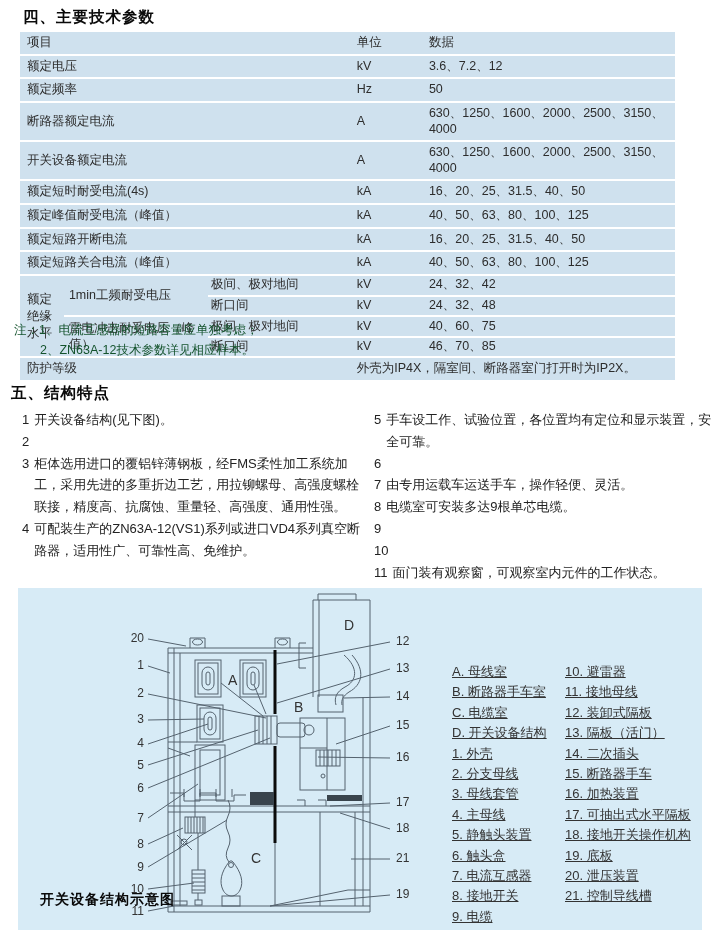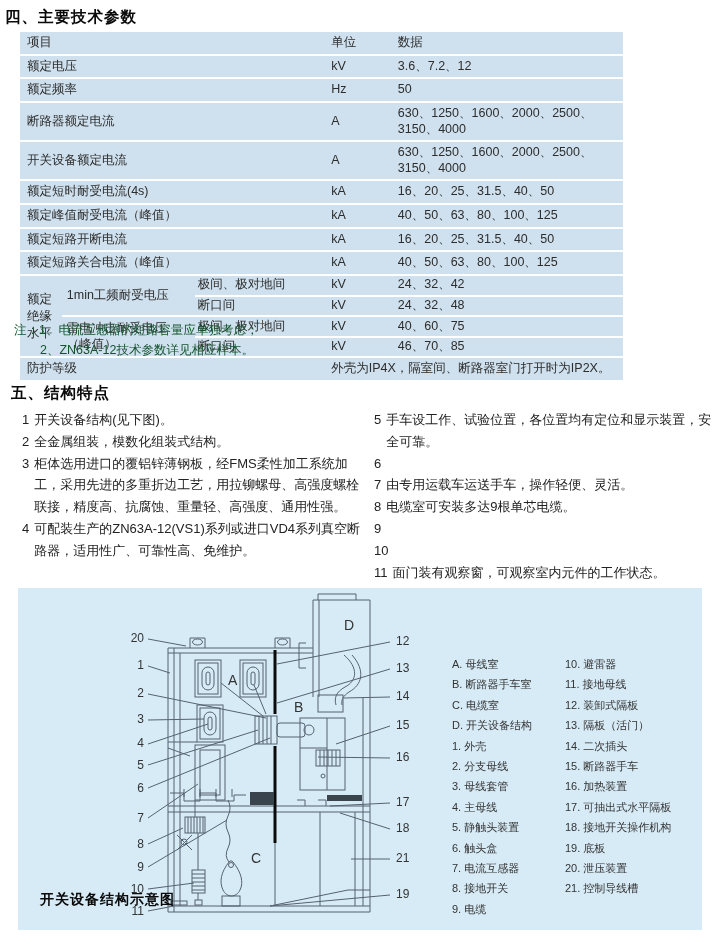--- a/index.html
+++ b/index.html
@@ -2,21 +2,21 @@
 <html><head>
 <meta charset="utf-8">
 <style>
   html,body{margin:0;padding:0;background:#fff;}
   body{width:720px;height:944px;position:relative;overflow:hidden;
        font-family:"Liberation Sans","DejaVu Sans",sans-serif;color:#2d2d2d;}
   .abs{position:absolute;}
   .h-title{font-size:15.5px;font-weight:bold;color:#0a0a0a;letter-spacing:1px;}
 
   
-  #param-table{position:absolute;left:20px;top:30px;width:603px;
+  #param-table{position:absolute;left:20px;top:30px;width:655px;
                border-collapse:separate;border-spacing:0;font-size:12.5px;color:#2d2d2d;}
   #param-table td{background:#cfe1ee;border-top:2px solid #fff;
                   padding:3px 4px 3px 0;vertical-align:middle;line-height:1.25;}
   #param-table td.p1{padding-left:7px;}
   #param-table td.p5{padding-left:5px;}
   #param-table td.p3{padding-left:3px;}
   #param-table tr.ins td{padding-top:1.5px;padding-bottom:1.5px;}
   #param-table td.grp{white-space:pre-line;line-height:1.35;}
 
   
@@ -27,36 +27,36 @@
   
   .feat-col{position:absolute;top:409px;font-size:13px;line-height:21.8px;color:#222;}
   #feat-left{left:22px;width:348px;}
   #feat-right{left:374px;width:340px;}
   .feat{display:flex;}
   .feat .num{flex:0 0 auto;margin-right:5px;}
 
   
   .panel{position:absolute;left:18px;top:588px;width:684px;height:342px;background:#d7ebf6;}
   #diagram-svg{position:absolute;left:0;top:0;}
-  .legend{position:absolute;top:66px;font-size:11px;line-height:20.4px;color:#333;}
+  .legend{position:absolute;top:74px;font-size:13px;line-height:20.4px;color:#333;text-decoration:underline;}
   #legend1{left:434px;}
   #legend2{left:547px;}
   .caption{position:absolute;left:22px;top:303px;font-size:14px;font-weight:bold;color:#0a0a0a;letter-spacing:1px;}
 
   
   .ln{fill:none;stroke:#55636f;stroke-width:1;}
   .blk{fill:none;stroke:#0b0b0b;stroke-width:3;}
   .hatchfill{fill:#39444d;stroke:none;}
   .cl{font-size:12px;fill:#333;}
   .big{font-size:14px;fill:#333;}
 </style>
 </head>
 <body>
 
-<div class="abs h-title" style="left:5px;top:7px">四、主要技术参数</div>
+<div class="abs h-title" style="left:23px;top:7px">四、主要技术参数</div>
 
 <table id="param-table">
   <colgroup>
     <col style="width:45px">
       <col style="width:150px">
       <col style="width:155px">
     <col style="width:75px">
       <col style="width:257px">
   </colgroup>
   <tbody id="param-tbody">
@@ -147,21 +147,20 @@
 
 <div class="abs h-title" style="left:11px;top:383px">五、结构特点</div>
 
 <div id="feat-left" class="feat-col">
     <div class="feat">
       <span class="num">1</span>
       <span>开关设备结构(见下图)。</span>
     </div>
     <div class="feat">
       <span class="num">2</span>
-      <span>全金属组装，模数化组装式结构。</span>
     </div>
     <div class="feat">
       <span class="num">3</span>
       <span>柜体选用进口的覆铝锌薄钢板，经FMS柔性加工系统加工，采用先进的多重折边工艺，用拉铆螺母、高强度螺栓联接，精度高、抗腐蚀、重量轻、高强度、通用性强。</span>
     </div>
     <div class="feat">
       <span class="num">4</span>
       <span>可配装生产的ZN63A-12(VS1)系列或进口VD4系列真空断路器，适用性广、可靠性高、免维护。</span>
     </div>
   </div>

